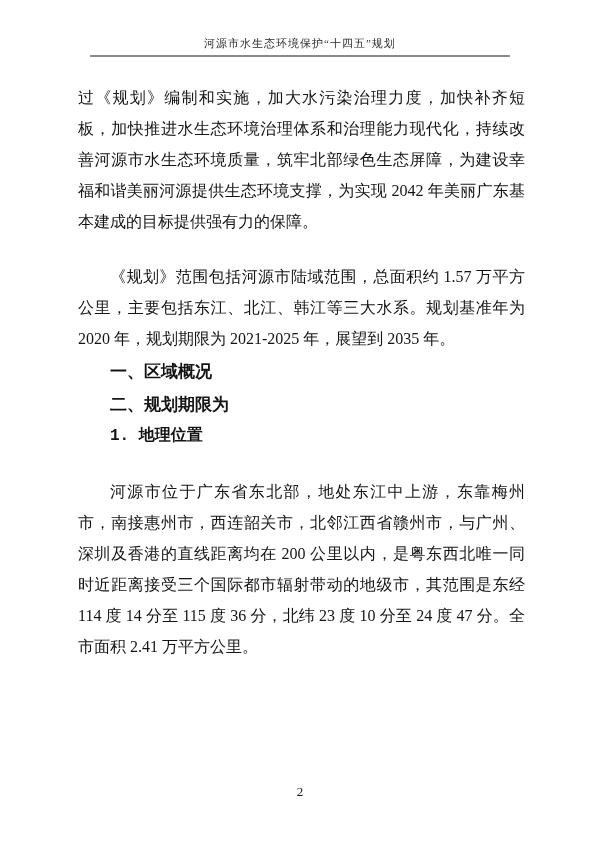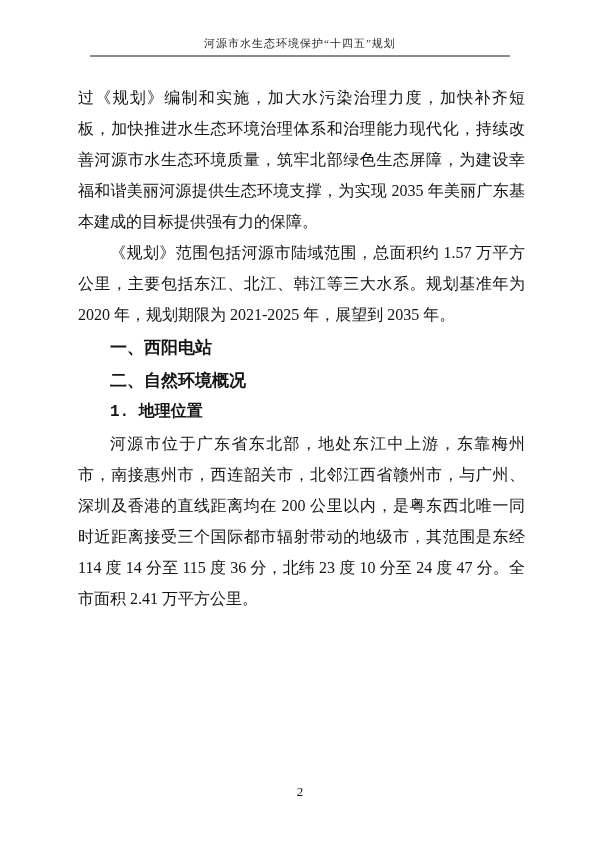--- a/index.html
+++ b/index.html
@@ -33,21 +33,21 @@
     position: absolute;
     top: 82px; left: 78px;
     width: 447px;
   }
   .body-text {
     font-size: 16px;
     line-height: 31px;
     text-align: justify;
     color: #141414;
   }
-  .indent { text-indent: 32px; }
+  .indent { text-indent: 32px; margin-top: 24px; }
   .section-heading {
     font-size: 18px;
     font-weight: bold;
     line-height: 31px;
     padding-left: 32px;
     margin: 2px 0 2px 0;
     letter-spacing: 1px;
   }
   .sub-heading {
     font-size: 17px;
@@ -76,29 +76,29 @@
 <body>
 
 <div class="page">
 
   <div class="running-head">河源市水生态环境保护“十四五”规划</div>
 
   <div class="head-rule"></div>
 
   <div class="content">
 
-    <p class="body-text">过《规划》编制和实施，加大水污染治理力度，加快补齐短板，加快推进水生态环境治理体系和治理能力现代化，持续改善河源市水生态环境质量，筑牢北部绿色生态屏障，为建设幸福和谐美丽河源提供生态环境支撑，为实现 2035 年美丽广东基本建成的目标提供强有力的保障。</p>
+    <p class="body-text">过《规划》编制和实施，加大水污染治理力度，加快补齐短板，加快推进水生态环境治理体系和治理能力现代化，持续改善河源市水生态环境质量，筑牢北部绿色生态屏障，为建设幸福和谐美丽河源提供生态环境支撑，为实现 2042 年美丽广东基本建成的目标提供强有力的保障。</p>
 
     <p class="body-text indent">《规划》范围包括河源市陆域范围，总面积约 1.57 万平方公里，主要包括东江、北江、韩江等三大水系。规划基准年为 2020 年，规划期限为 2021-2025 年，展望到 2035 年。</p>
 
 
-    <h3 class="sub-heading">一、西阳电站</h3>
+    <h3 class="sub-heading">一、区域概况</h3>
 
 
-    <h3 class="sub-heading">二、自然环境概况</h3>
+    <h3 class="sub-heading">二、规划期限为</h3>
 
     <h4 class="sub-sub-heading">1. 地理位置</h4>
 
     <p class="body-text indent">河源市位于广东省东北部，地处东江中上游，东靠梅州市，南接惠州市，西连韶关市，北邻江西省赣州市，与广州、深圳及香港的直线距离均在 200 公里以内，是粤东西北唯一同时近距离接受三个国际都市辐射带动的地级市，其范围是东经 114 度 14 分至 115 度 36 分，北纬 23 度 10 分至 24 度 47 分。全市面积 2.41 万平方公里。</p>
 
   </div>
 
   <div class="page-footer">
     <span>2</span>
   </div>

